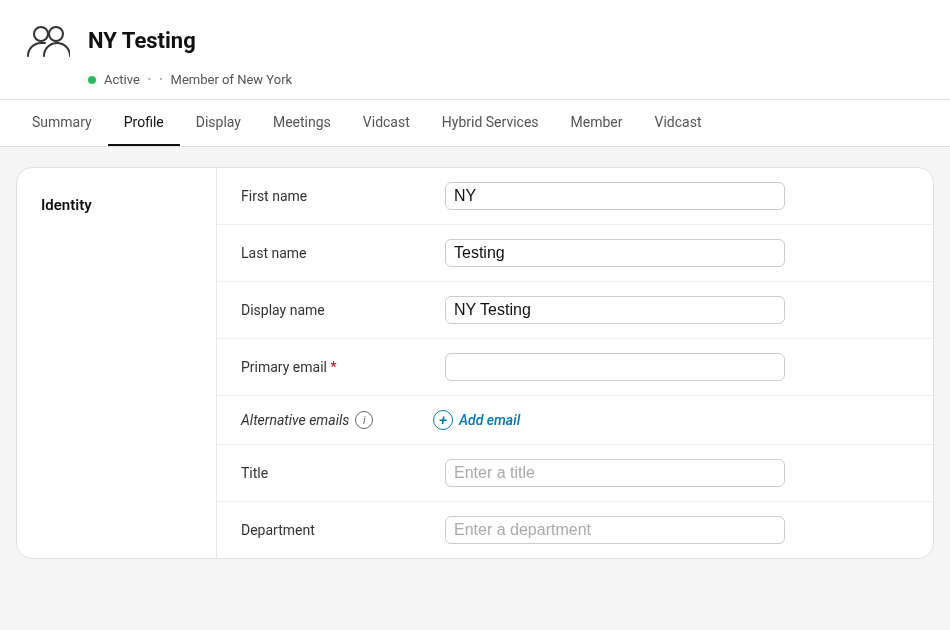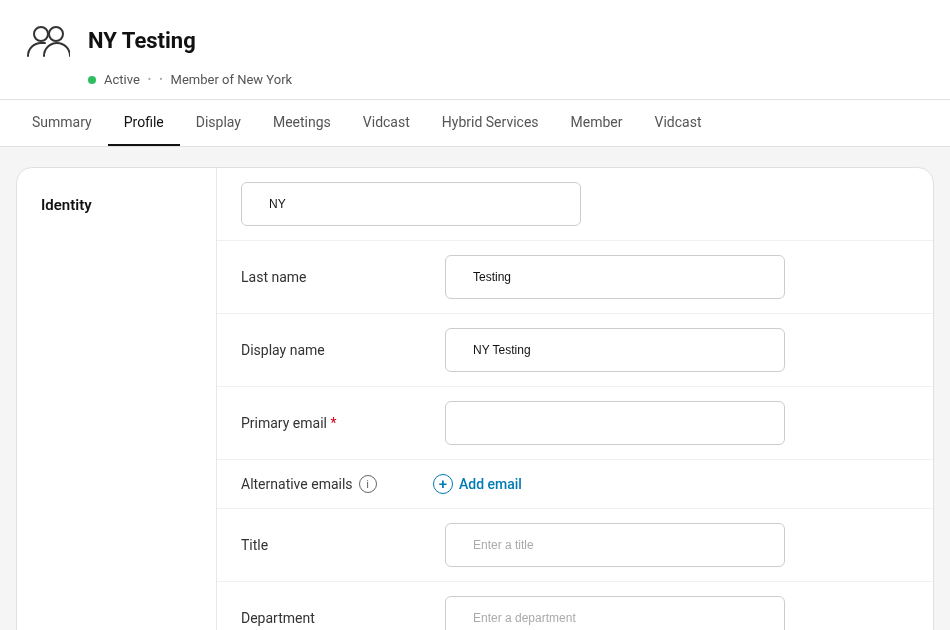--- a/index.html
+++ b/index.html
@@ -132,25 +132,25 @@
       font-size: 14px;
       color: #333;
     }
     .field-label.required::after {
       content: ' *';
       color: #d0021b;
     }
     .field-input {
       flex: 1;
       max-width: 340px;
-      height: 44px;
+      height: 28px;
       border: 1px solid #ccc;
       border-radius: 6px;
-      padding: 6px 27px;
-      font-size: 12px;
+      padding: 6px 8px;
+      font-size: 16px;
       color: #111;
       outline: none;
       background: #fff;
     }
     .field-input::placeholder {
       color: #aaa;
     }
     .alt-email-row {
       display: flex;
       align-items: center;
@@ -225,40 +225,41 @@
   <div class="nav-tab">Vidcast</div>
 </div>
 
 <div class="main-content">
   <div class="card">
     <div class="identity-section">
       <div class="section-label">Identity</div>
       <div class="fields-area">
 
         <div class="field-row">
+          <div class="field-label">First name</div>
           <input class="field-input" type="text" value="NY" style="">
         </div>
 
         <div class="field-row">
           <div class="field-label">Last name</div>
           <input class="field-input" type="text" value="Testing" style="">
         </div>
 
         <div class="field-row">
           <div class="field-label">Display name</div>
           <input class="field-input" type="text" value="NY Testing" style="">
         </div>
 
         <div class="field-row">
           <div class="field-label required">Primary email</div>
           <input class="field-input" type="email" value="" placeholder="" style="">
         </div>
 
         <div class="field-row">
-          <div class="alt-email-row" style="width:100%;">
+          <div class="alt-email-row" style="width:100%;font-style:italic;">
             <div class="field-label" style="display:flex; align-items:center; gap:6px;">
               <span>Alternative emails</span>
               <span class="info-icon">i</span>
             </div>
             <div class="add-email-btn">
               <span class="add-icon">+</span>
               <span>Add email</span>
             </div>
           </div>
         </div>

